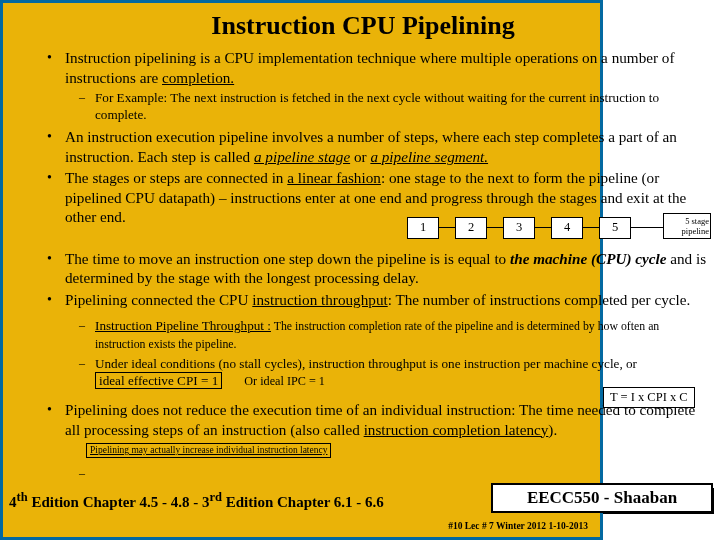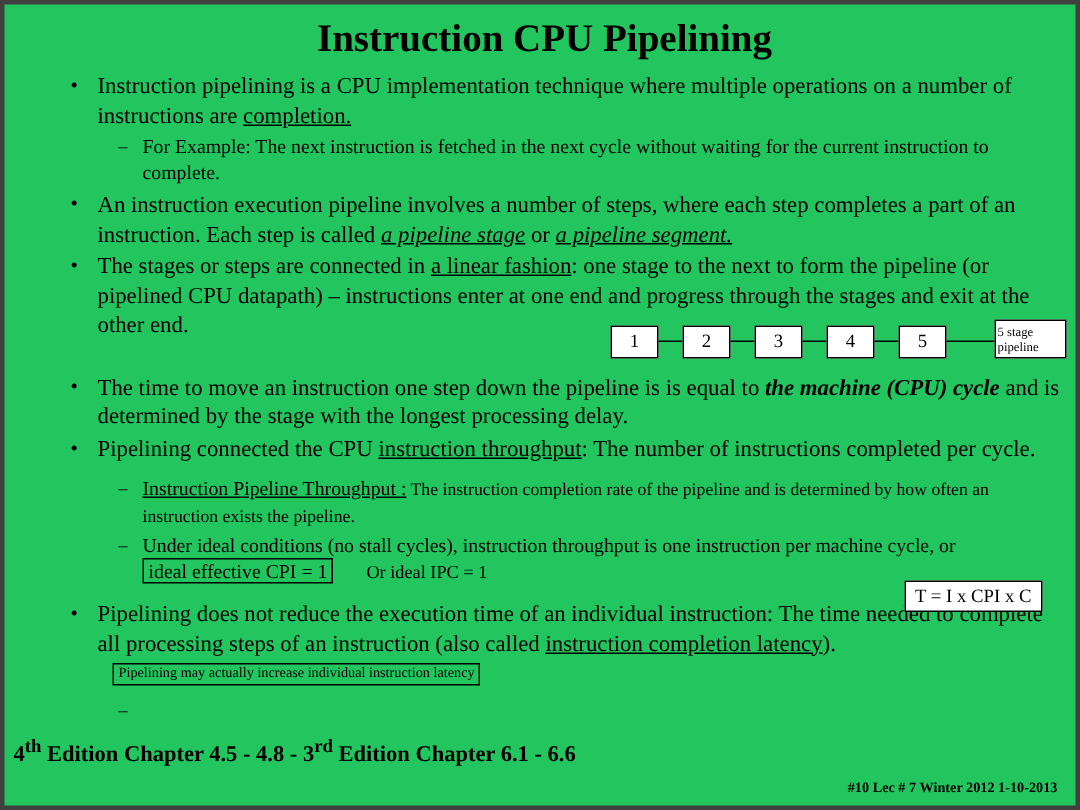--- a/index.html
+++ b/index.html
@@ -9,25 +9,25 @@
   body {
     width: 720px;
     height: 540px;
     background: #ffffff;
     font-family: "Liberation Serif", "DejaVu Serif", serif;
     color: #000000;
     overflow: hidden;
   }
   .slide {
     position: relative;
-    width: 720px;
+    width: 603px;
     height: 540px;
     box-sizing: border-box;
-    border: 3px solid #404040;
-    background: #22c55e;
+    border: 3px solid #0369a1;
+    background: #eab308;
   }
   .title {
     position: absolute;
     top: 8px;
     left: 0;
     width: 720px;
     text-align: center;
     font-size: 26px;
     font-weight: bold;
     font-family: "Liberation Serif", "DejaVu Serif", serif;
@@ -110,21 +110,21 @@
     background: #000000;
   }
   .pipe-label {
     position: absolute;
     left: 256px;
     top: -4px;
     width: 44px;
     border: 1px solid #000000;
     font-size: 8.5px;
     line-height: 10px;
-    text-align: left;
+    text-align: right;
     padding: 2px 1px;
     background: #ffffff;
   }
 
   .tcpi {
     position: absolute;
     left: 600px;
     top: 384px;
     border: 1px solid #000000;
     font-size: 12.5px;
@@ -228,21 +228,21 @@
       <span class="u">Instruction Pipeline Throughput :</span><span style="font-size:11.8px;"> The instruction completion rate of the pipeline and is determined by how often an instruction exists the pipeline.</span>
     </div>
 
     <div class="sub" style="margin-top:2px;">
       <span class="mark">–</span>
       <span>Under ideal conditions (no stall cycles),  instruction throughput is one instruction per machine cycle, or </span><span class="boxed">ideal effective CPI = 1</span><span class="or-ipc" style="margin-left:22px;">Or ideal IPC = 1</span>
     </div>
 
     <div class="bullet" style="margin-top:10px;">
       <span class="mark">•</span>
-      <span>Pipelining does not reduce the execution time of an individual instruction:  The time needed to complete all processing steps of an instruction (also called </span><span class="u">instruction completion latency</span><span>).</span><span class="small-note" style="margin-left:10px;">Pipelining may actually increase individual instruction latency</span>
+      <span>Pipelining does not reduce the execution time of an individual instruction:  The time needed to complete all processing steps of an instruction (also called </span><span class="u">instruction completion latency</span><span>).</span><span class="small-note" style="margin-left:21px;text-decoration:underline;">Pipelining may actually increase individual instruction latency</span>
     </div>
 
     <div class="sub" style="margin-top:6px;">
       <span class="mark">–</span>
     </div>
 
   </div>
 
   <div class="pipe">
     <div class="conn" style="left:30px; width:18px;"></div>
@@ -258,17 +258,18 @@
     <div class="pipe-label">
       <span>5 stage</span><br>
       <span>pipeline</span>
     </div>
   </div>
 
   <div class="tcpi">T = I x CPI  x C</div>
 
   <div class="footer">
     <div class="footer-left"><span>4</span><sup>th</sup><span> Edition Chapter 4.5 - 4.8</span><span>  -   </span><span>3</span><sup>rd</sup><span> Edition Chapter  6.1 - 6.6</span></div>
+    <div class="footer-badge"><span class="shadow"></span><span>EECC550 - Shaaban</span></div>
   </div>
 
   <div class="footnote">#10   Lec # 7  Winter 2012  1-10-2013</div>
 
 </div>
 
 </body></html>

